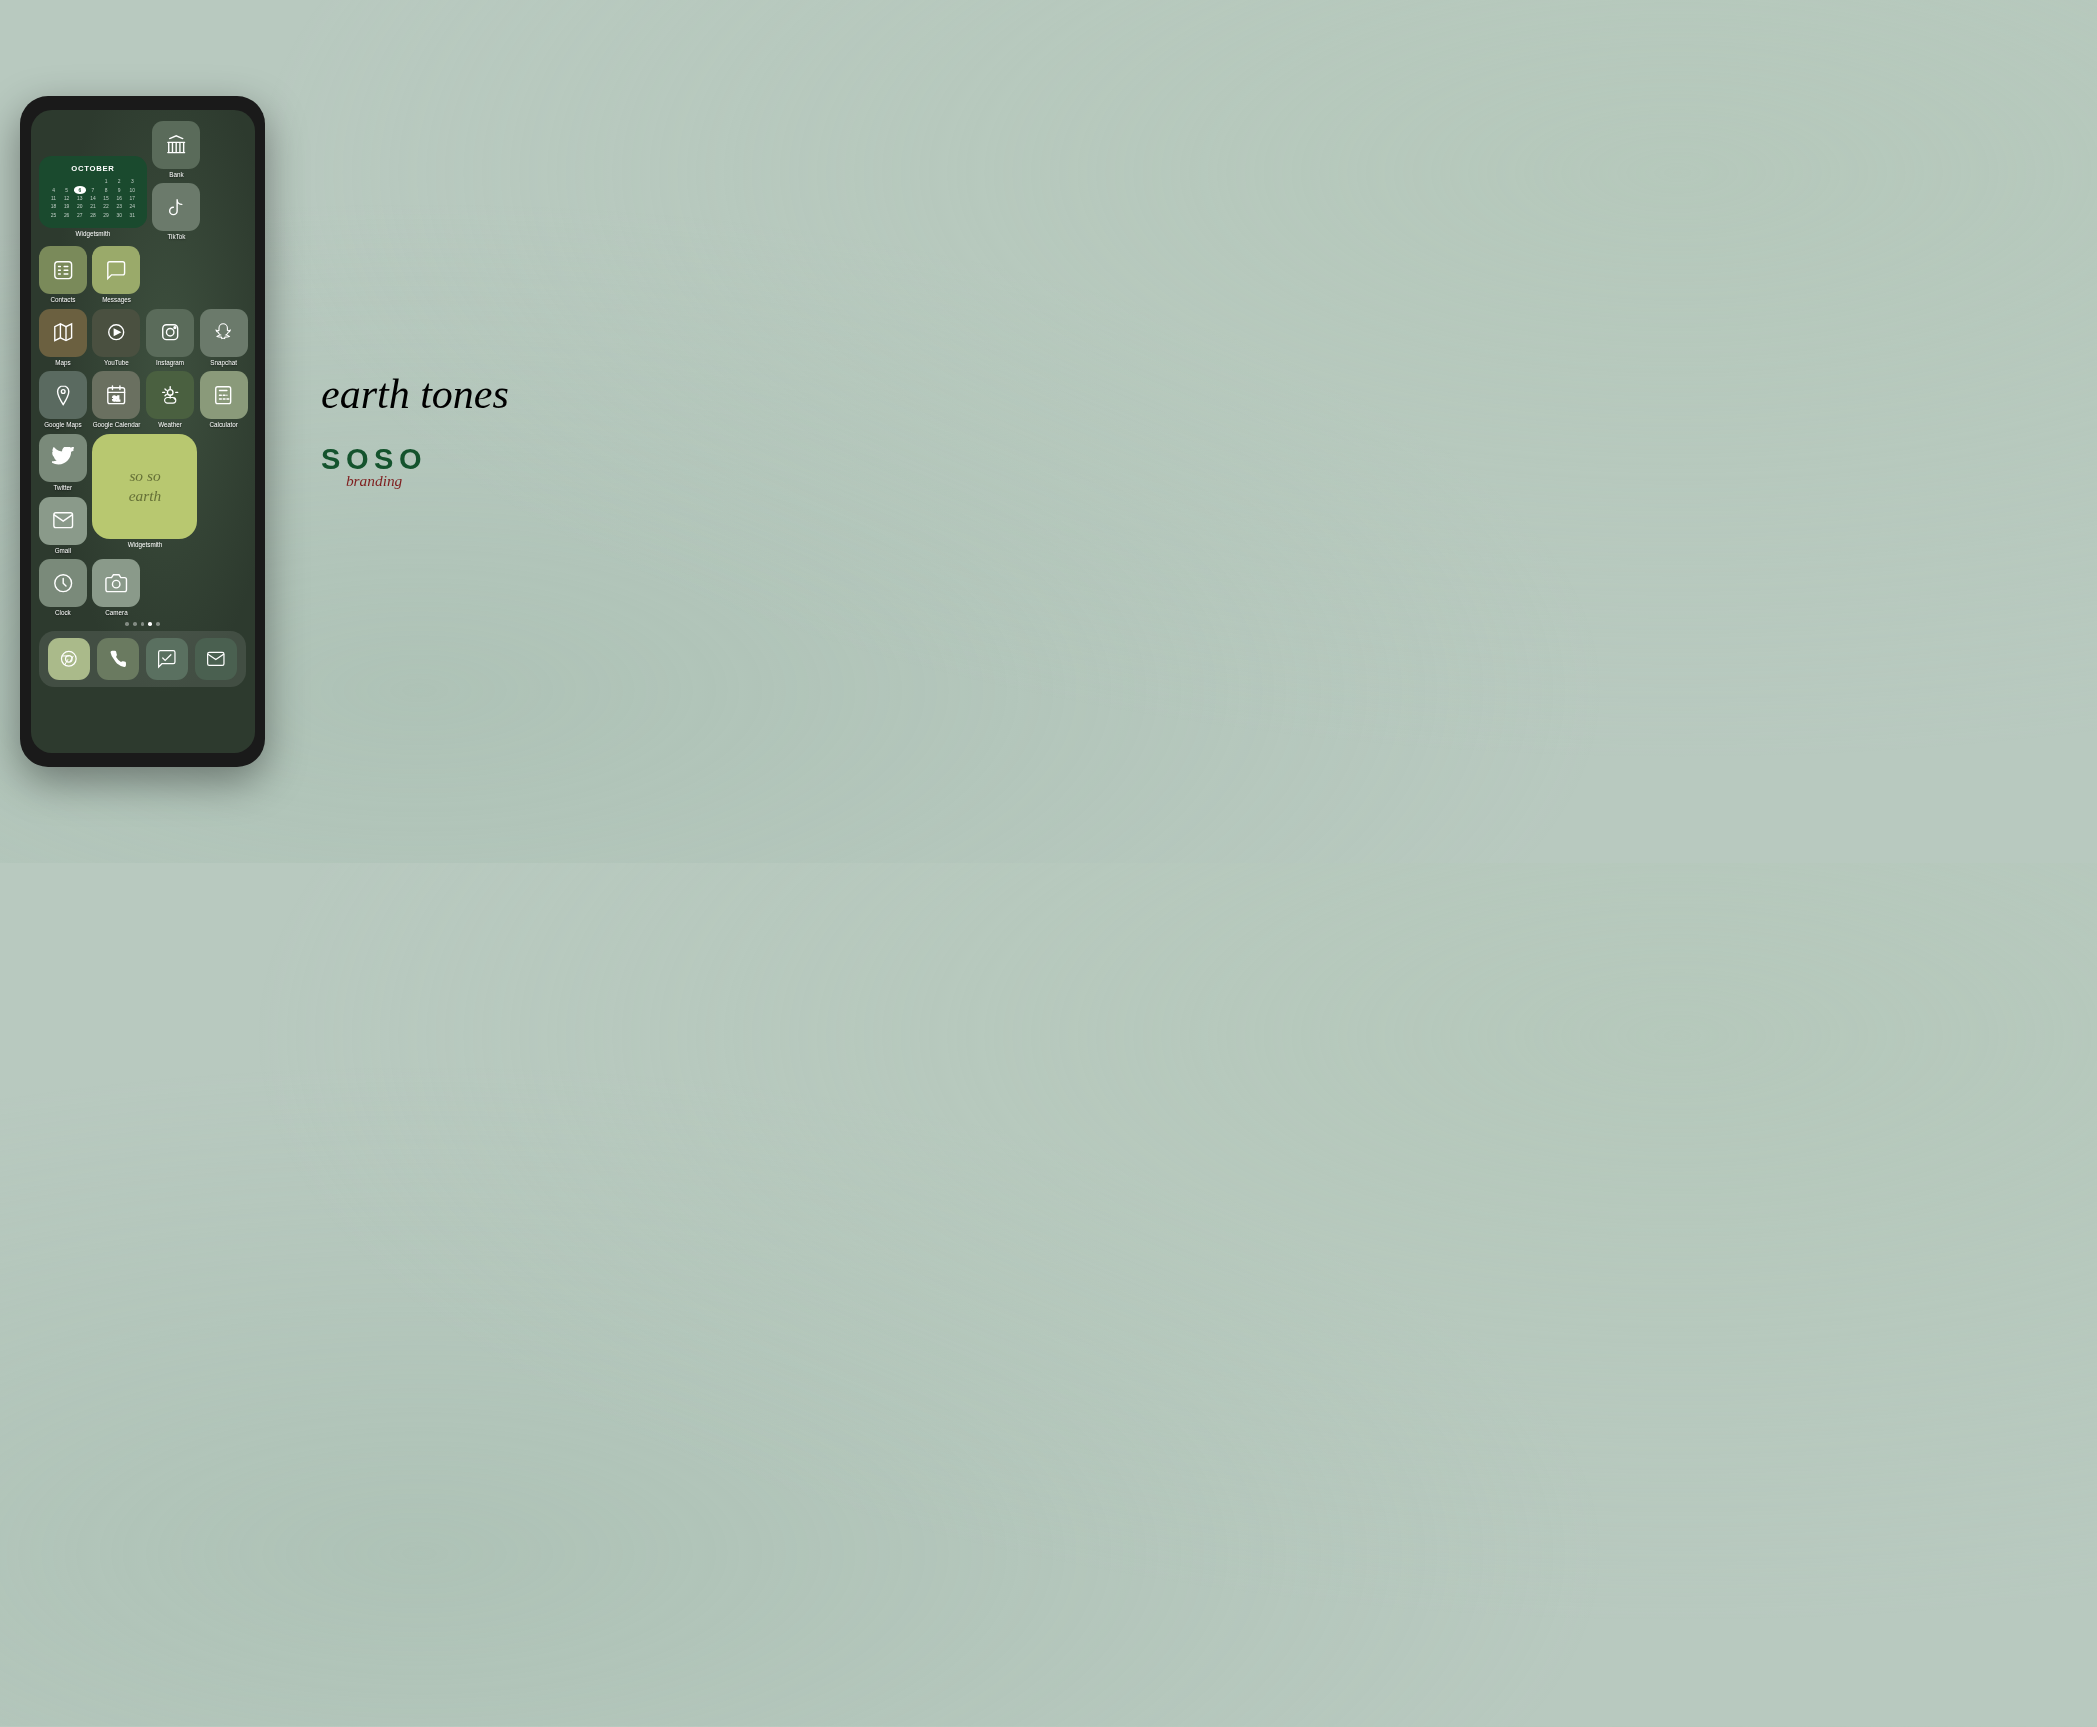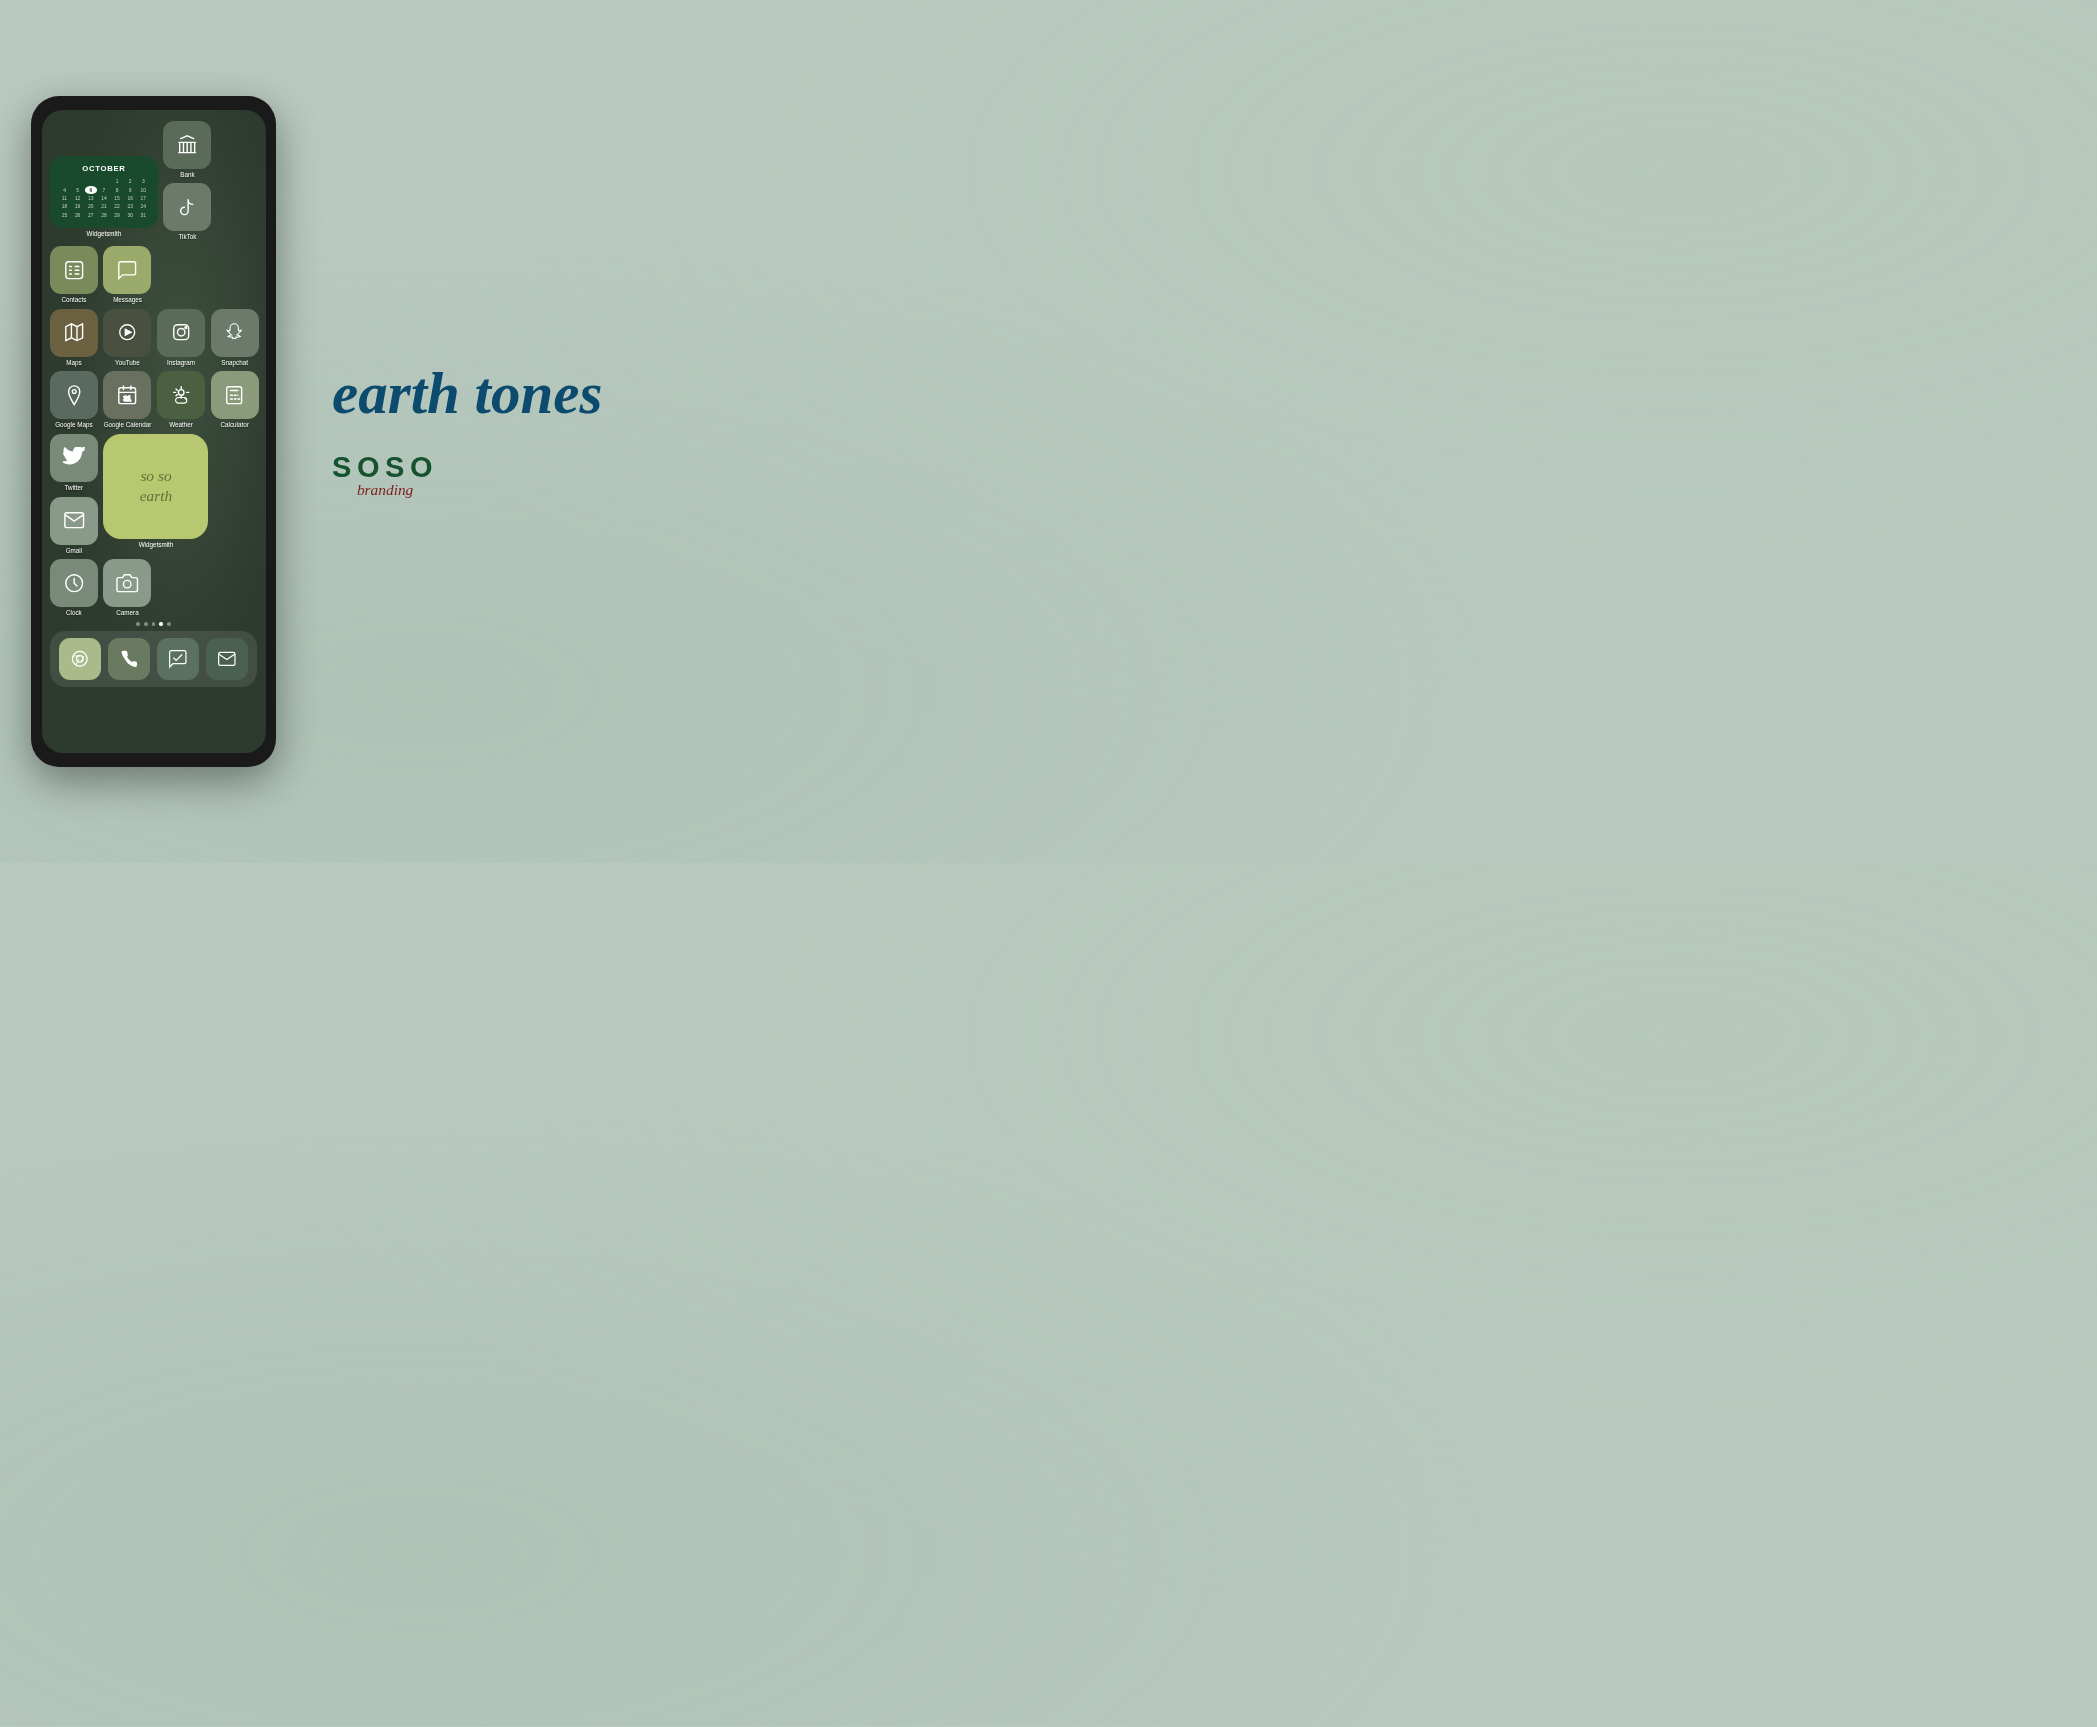--- a/index.html
+++ b/index.html
@@ -25,21 +25,21 @@
       top: 0; left: 0; right: 0; bottom: 0;
       background-image: 
         linear-gradient(135deg, rgba(255,255,255,0.1) 0.7px, transparent 0.7px),
         linear-gradient(45deg, rgba(180,200,185,0.2) 0.7px, transparent 0.7px);
       background-size: 28px 28px;
       pointer-events: none;
     }
 
     
     .phone-container {
-      margin-left: 31px;
+      margin-left: 20px;
       width: 245px;
       min-height: 671px;
       background: #1a1a1a;
       border-radius: 28px;
       padding: 14px 10.5px;
       box-shadow: 0 14px 42px rgba(0,0,0,0.4);
       position: relative;
       z-index: 2;
     }
 
@@ -217,25 +217,25 @@
       padding: 42px 56px;
       display: flex;
       flex-direction: column;
       justify-content: center;
       z-index: 2;
     }
 
     .title-earth-tones {
       font-family: 'Georgia', cursive;
       font-style: italic;
-      font-size: 59px;
-      color: #0c4a6e;
+      font-size: 42px;
+      color: #000000;
       line-height: 1;
       margin-bottom: 28px;
-      font-weight: 700;
+      font-weight: 400;
     }
 
     .stats-block {
       margin-bottom: 28px;
     }
 
     .stat-line {
       font-family: Arial, sans-serif;
       font-size: 25px;
       font-weight: 900;

